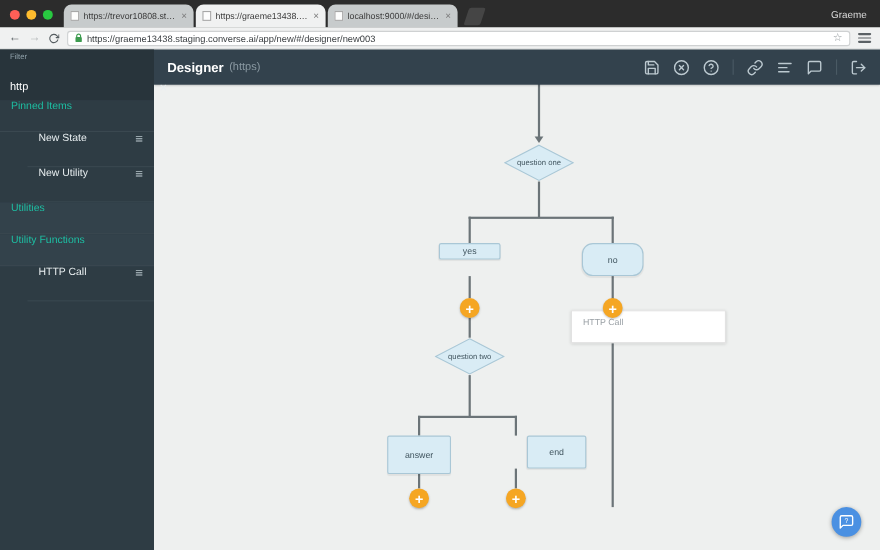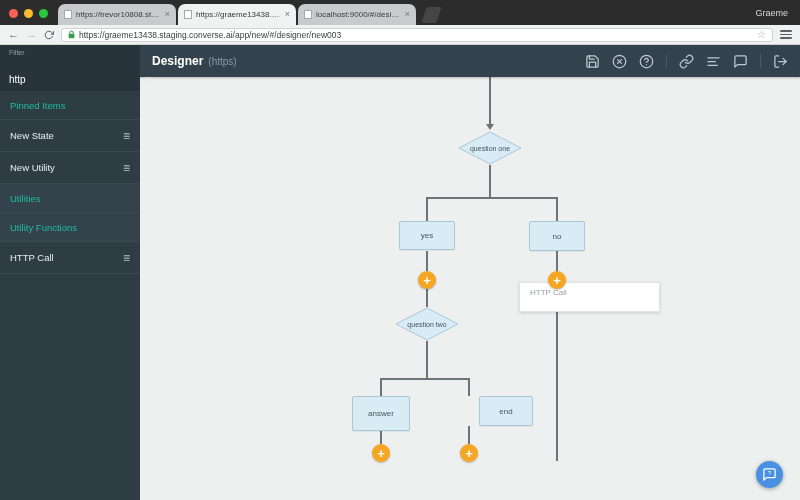--- a/index.html
+++ b/index.html
@@ -39,23 +39,23 @@
   .tbicon { width:15px; height:15px; stroke:#bcc9d0; fill:none; stroke-width:2; stroke-linecap:round; stroke-linejoin:round; cursor:pointer; }
   .vdiv { width:1px; height:14px; background:#4a5a64; }
 
   
   .sidebar { position:absolute; left:0; top:45px; width:140px; height:455px; background:#2e3c44; z-index:6; }
   .filter-block { background:#28343b; padding:4px 9px 0 9px; }
   .filter-label { font-size:7px; color:#90a2ab; }
   .filter-row { display:flex; align-items:flex-start; padding:2px 0 5px 0;margin-top:16px; }
   .filter-input { flex:1; background:transparent; border:none; outline:none; color:#fff; font-size:10px; font-family:"Liberation Sans", sans-serif; }
   .filter-clear { color:#e8eef0; font-size:12px; line-height:1; cursor:pointer; padding-left:4px; }
-  .side-item { display:flex; align-items:center; padding:0 10px; font-size:9.5px; border-bottom:1px solid #3a4850; cursor:pointer; }
+  .side-item { display:flex; align-items:flex-start; padding:0 10px; font-size:9.5px; border-bottom:1px solid #3a4850; cursor:pointer; }
   .side-item.link { height:29px; color:#1dbfa3; }
-  .side-item.drag { height:32px; color:#e8eef0; }
+  .side-item.drag { height:32px; color:#e8eef0;margin-left:25px; }
   .side-item.lighter { background:#33424b; }
   .drag-handle { margin-left:auto; color:#b7c4ca; font-size:12px; line-height:1; }
 
   
   .canvas { position:absolute; left:140px; top:71px; width:660px; height:429px; background:#eef0ef; overflow:hidden; }
   .conn-v { position:absolute; width:2px; background:#6b7478; z-index:1; }
   .conn-h { position:absolute; height:2px; background:#6b7478; z-index:1; }
   .arrow-down { position:absolute; width:0; height:0; border-left:4px solid transparent; border-right:4px solid transparent; border-top:6px solid #6b7478; z-index:1; }
   .state-node { position:absolute; background:#d9ecf5; border:1px solid #a9c7d6; border-radius:2px; display:flex; align-items:center; justify-content:center; font-size:8px; color:#41555f; box-shadow:0 1px 1px rgba(0,0,0,0.06); z-index:2; cursor:pointer; }
   .diamond { position:absolute; z-index:2; cursor:pointer; }
@@ -208,24 +208,24 @@
     <div class="conn-v" style="left:240px; top:355px; height:18px;"></div>
     <div class="conn-v" style="left:328px; top:355px; height:18px;"></div>
 
     <div class="diamond" style="left:318px; top:60px; width:64px; height:34px;">
       <svg width="64" height="34" viewBox="0 0 64 34">
           <polygon points="32,1 63,17 32,33 1,17"></polygon>
         </svg>
       <span class="diamond-label">question one</span>
     </div>
 
-    <div class="state-node" style="left:259px; top:150px; width:56px; height:29px;">
+    <div class="state-node" style="left:259px; top:150px; width:56px; height:15px;">
       <span>yes</span>
     </div>
-    <div class="state-node" style="left:389px; top:150px; width:56px; height:30px;">
+    <div class="state-node" style="left:389px; top:150px; width:56px; height:30px;border-radius:10px;">
       <span>no</span>
     </div>
 
     <div class="plus-btn" style="left:278px; top:200px;">+</div>
     <div class="http-card">
       <span>HTTP Call</span>
     </div>
     <div class="plus-btn" style="left:408px; top:200px;">+</div>
 
     <div class="diamond" style="left:255px; top:236px; width:64px; height:34px;">

